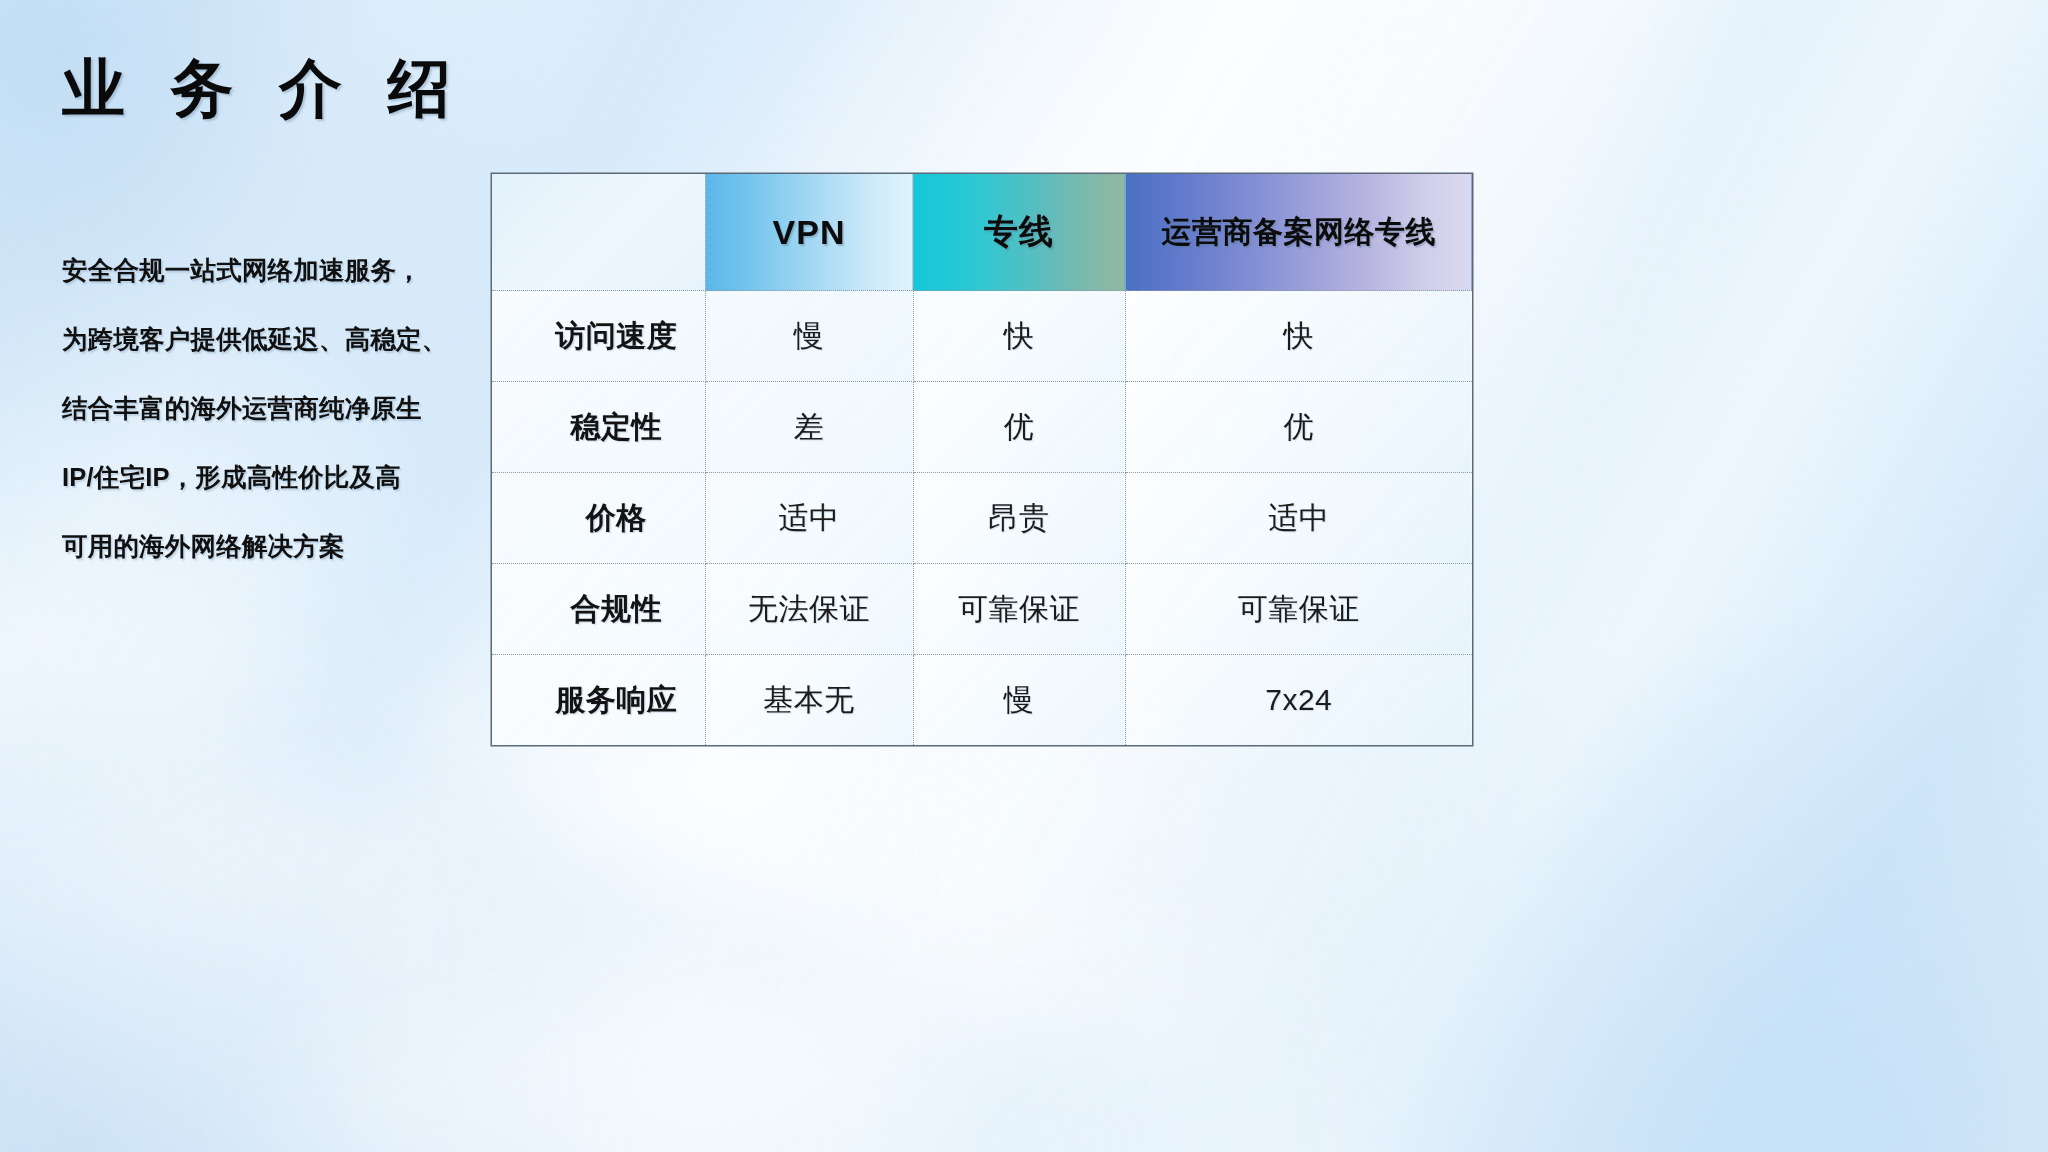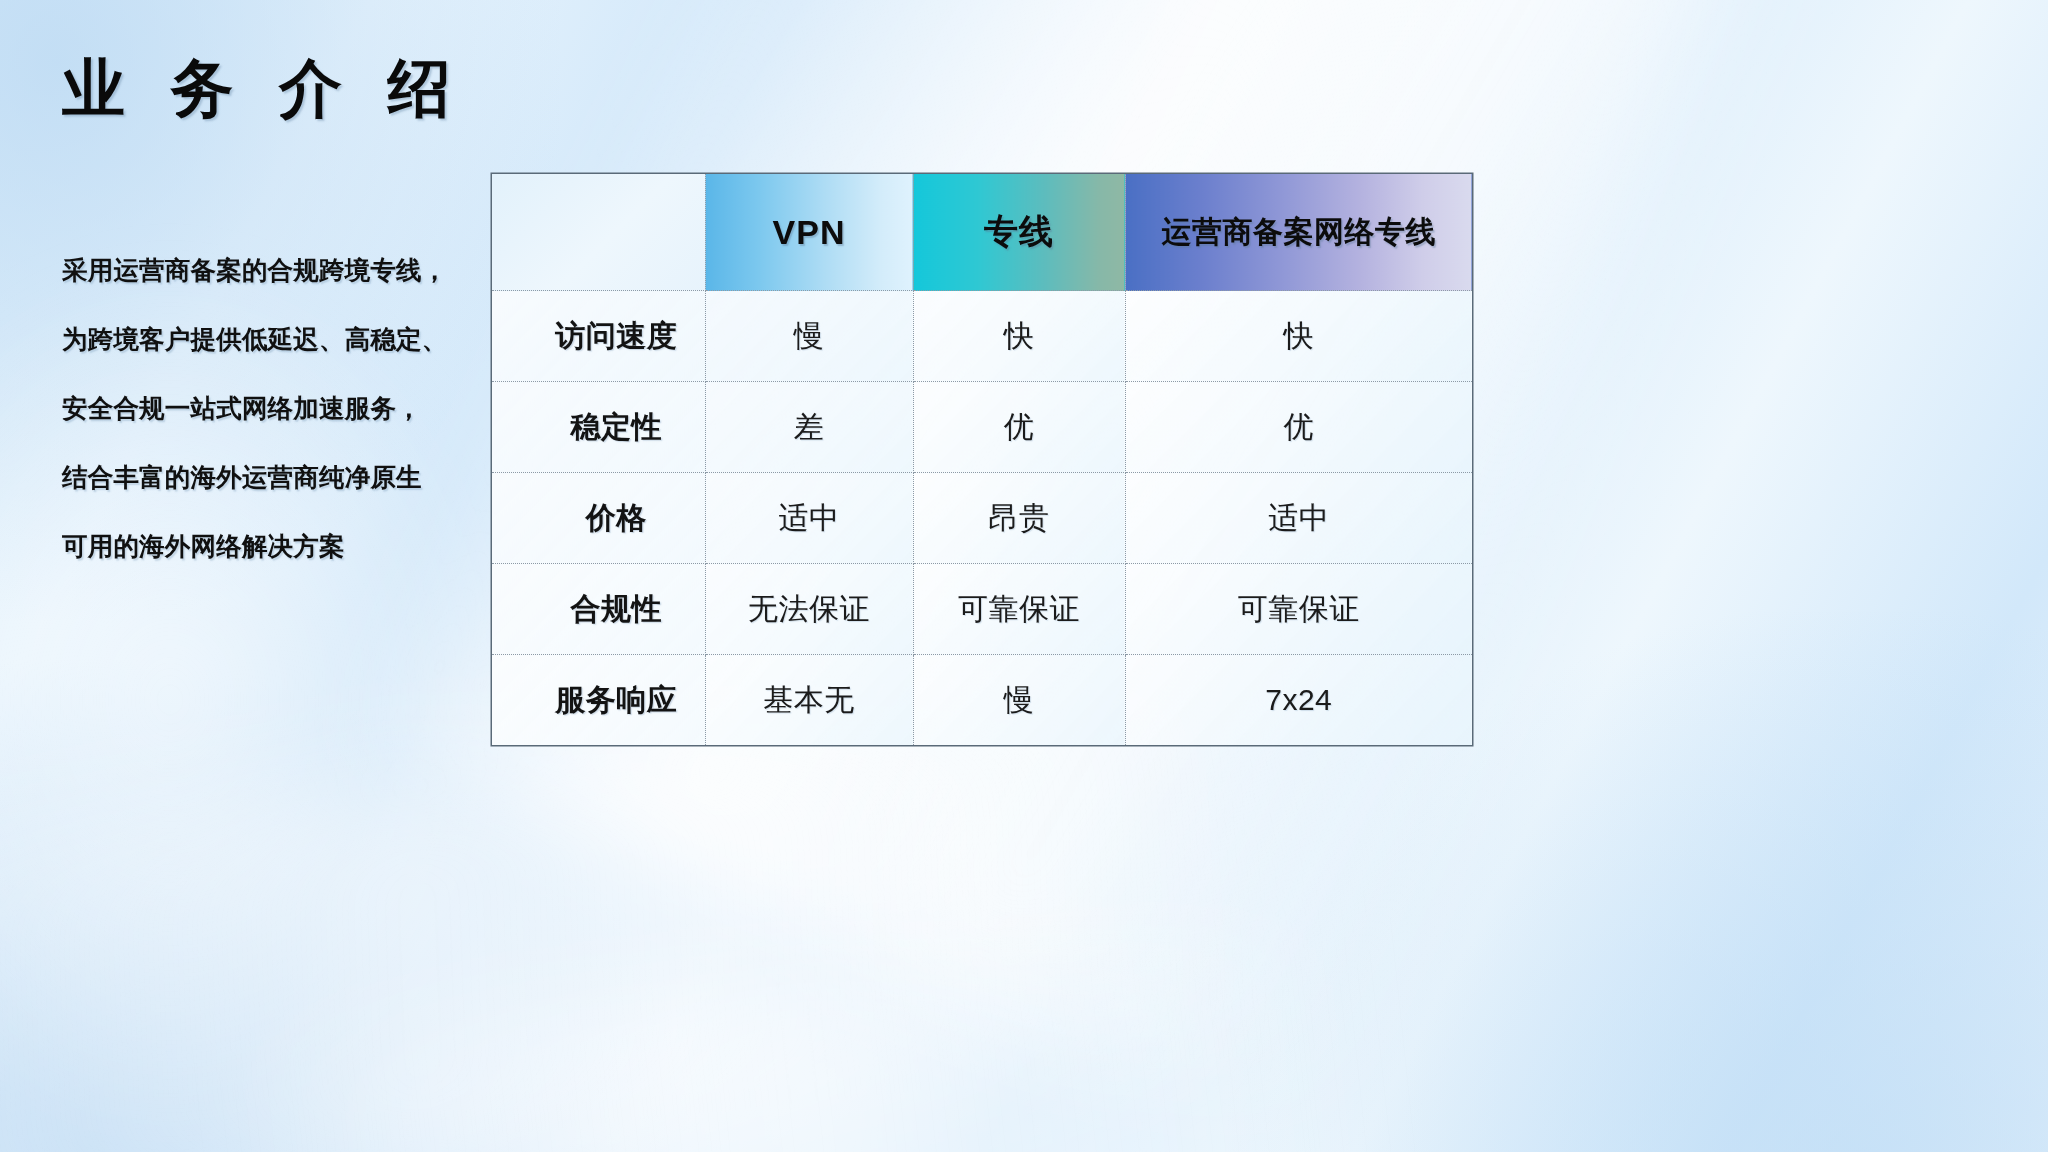--- a/index.html
+++ b/index.html
@@ -203,24 +203,24 @@
   <div class="tint-br"></div>
   <div class="glow glow-e"></div>
   <div class="glow glow-a"></div>
   <div class="glow glow-b"></div>
   <div class="glow glow-c"></div>
   <div class="glow glow-d"></div>
 
   <div id="title">业 务 介 绍</div>
 
   <div id="intro">
-    <span class="ln">采用运营商备案的合规跨境专线，</span>
+    <span class="ln">安全合规一站式网络加速服务，</span>
     <span class="ln">为跨境客户提供低延迟、高稳定、</span>
-    <span class="ln">安全合规一站式网络加速服务，</span>
     <span class="ln">结合丰富的海外运营商纯净原生</span>
+    <span class="ln">IP/住宅IP，形成高性价比及高</span>
     <span class="ln">可用的海外网络解决方案</span>
   </div>
 
   <table id="cmp-table">
     <colgroup>
       <col class="col-attr">
       <col class="col-vpn">
       <col class="col-line">
       <col class="col-carr">
     </colgroup>

